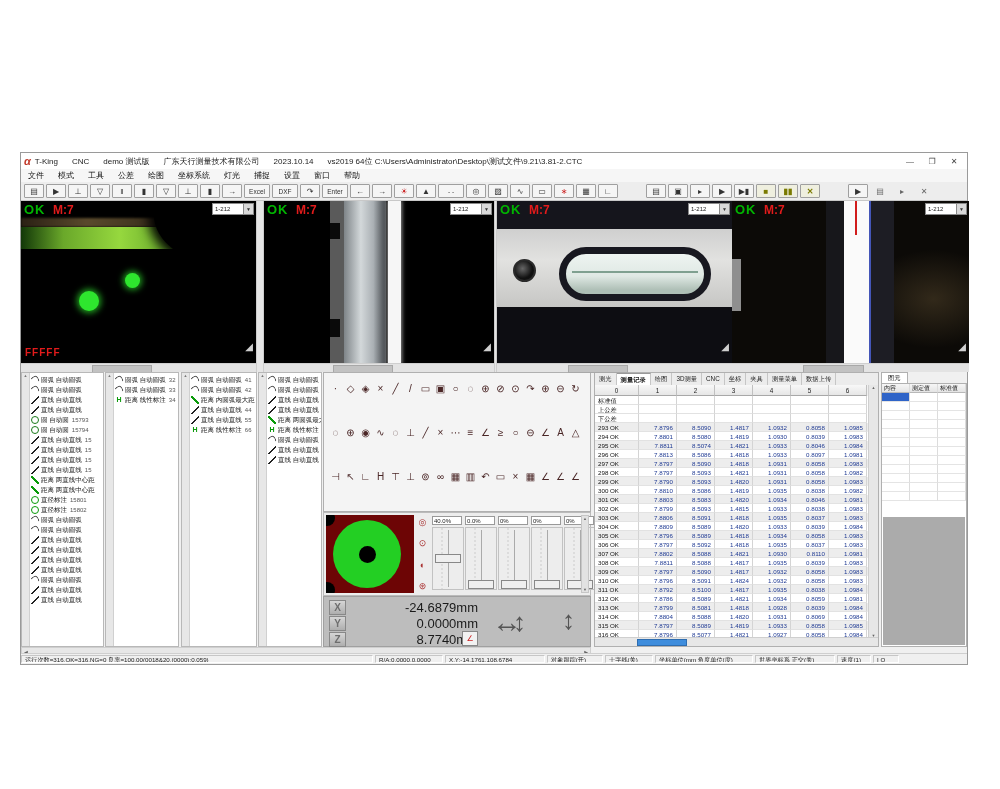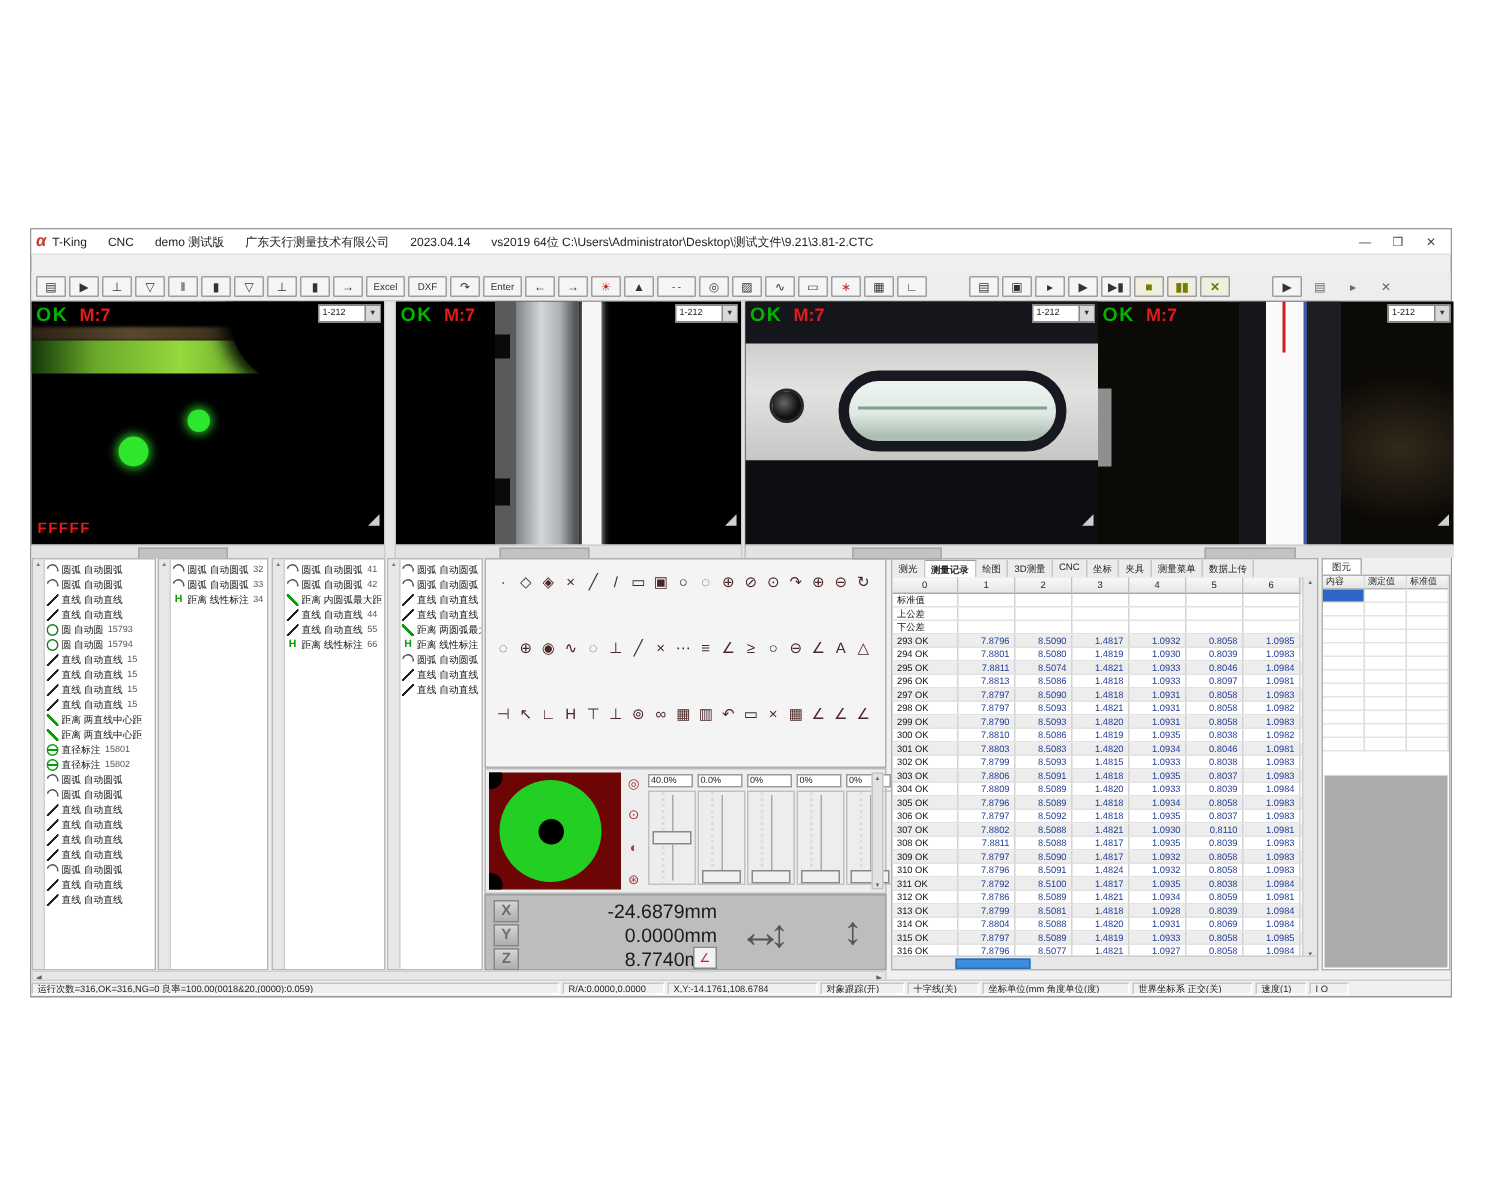--- a/index.html
+++ b/index.html
@@ -22,21 +22,21 @@
   .toolbar{position:absolute;left:0;top:29px;width:100%;height:19px;background:#ededed;border-bottom:1px solid #c8c8c8;
            display:flex;align-items:center;padding-left:3px;box-sizing:border-box;overflow:hidden;}
   .tbgroup{display:flex;align-items:center;margin-right:26px;}
   .tb{height:14px;min-width:20px;margin-right:2px;background:#f5f5f5;border:1px solid #9f9f9f;border-radius:1px;
       font-size:8px;color:#333;display:flex;align-items:center;justify-content:center;padding:0 2px;box-sizing:border-box;}
   .tb.lab{font-size:6.5px;min-width:26px;}
   .tb.olive{color:#7a7a00;font-weight:bold;background:#efefdf;}
   .tb.red{color:#c22;}
   .tb.plain{border-color:transparent;background:transparent;color:#666;}
   
-  .cams{position:absolute;left:0;top:48px;width:100%;height:171px;background:#c4b5fd;}
+  .cams{position:absolute;left:0;top:48px;width:100%;height:171px;background:#1d4ed8;}
   .cam{position:absolute;top:0;height:171px;background:#dcdcdc;}
   .camimg{position:absolute;left:0;top:0;right:0;height:163px;background:#000;overflow:hidden;}
   .cam .hscroll{position:absolute;left:0;right:0;bottom:0;height:8px;background:#e3e3e3;border-top:1px solid #cfcfcf;}
   .cam .hthumb{position:absolute;left:30%;top:1px;width:25%;height:6px;background:#c2c2c2;border:1px solid #a8a8a8;}
   .ok{position:absolute;left:3px;top:1px;font-size:13px;font-weight:bold;color:#00b400;letter-spacing:1px;}
   .mk{position:absolute;left:32px;top:2px;font-size:12px;font-weight:bold;color:#e21b1b;}
   .zoomdd{position:absolute;right:2px;top:2px;height:10px;background:#fff;border:1px solid #8a8a8a;display:flex;align-items:center;}
   .zoomdd .zval{font-size:6px;color:#222;padding:0 2px;width:26px;}
   .zoomdd .zbtn{width:9px;height:100%;background:#d9d9d9;border-left:1px solid #8a8a8a;font-size:5px;color:#333;
                 display:flex;align-items:center;justify-content:center;}
@@ -170,29 +170,42 @@
 
 <div id="page">
   <div id="window">
 
     <div class="titlebar">
       <span class="logo">α</span>
       <span class="tseg">T-King</span>
       <span class="tseg">CNC</span>
       <span class="tseg">demo  测试版</span>
       <span class="tseg">广东天行测量技术有限公司</span>
-      <span class="tseg">2023.04.14</span>
+      <span class="tseg">2023.10.14</span>
       <span class="tseg">vs2019 64位  C:\Users\Administrator\Desktop\测试文件\9.21\3.81-2.CTC</span>
       <div class="winbtns">
         <span class="winbtn">—</span>
         <span class="winbtn">❐</span>
         <span class="winbtn">✕</span>
       </div>
     </div>
 
+    <div class="menubar" id="menubar">
+        <span class="menu-item">文件</span>
+        <span class="menu-item">模式</span>
+        <span class="menu-item">工具</span>
+        <span class="menu-item">公差</span>
+        <span class="menu-item">绘图</span>
+        <span class="menu-item">坐标系统</span>
+        <span class="menu-item">灯光</span>
+        <span class="menu-item">捕捉</span>
+        <span class="menu-item">设置</span>
+        <span class="menu-item">窗口</span>
+        <span class="menu-item">帮助</span>
+      </div>
 
     <div class="toolbar" id="toolbar">
         <div class="tbgroup">
           <button class="tb">▤</button>
           <button class="tb">▶</button>
           <button class="tb">⊥</button>
           <button class="tb">▽</button>
           <button class="tb">‖</button>
           <button class="tb">▮</button>
           <button class="tb">▽</button>

